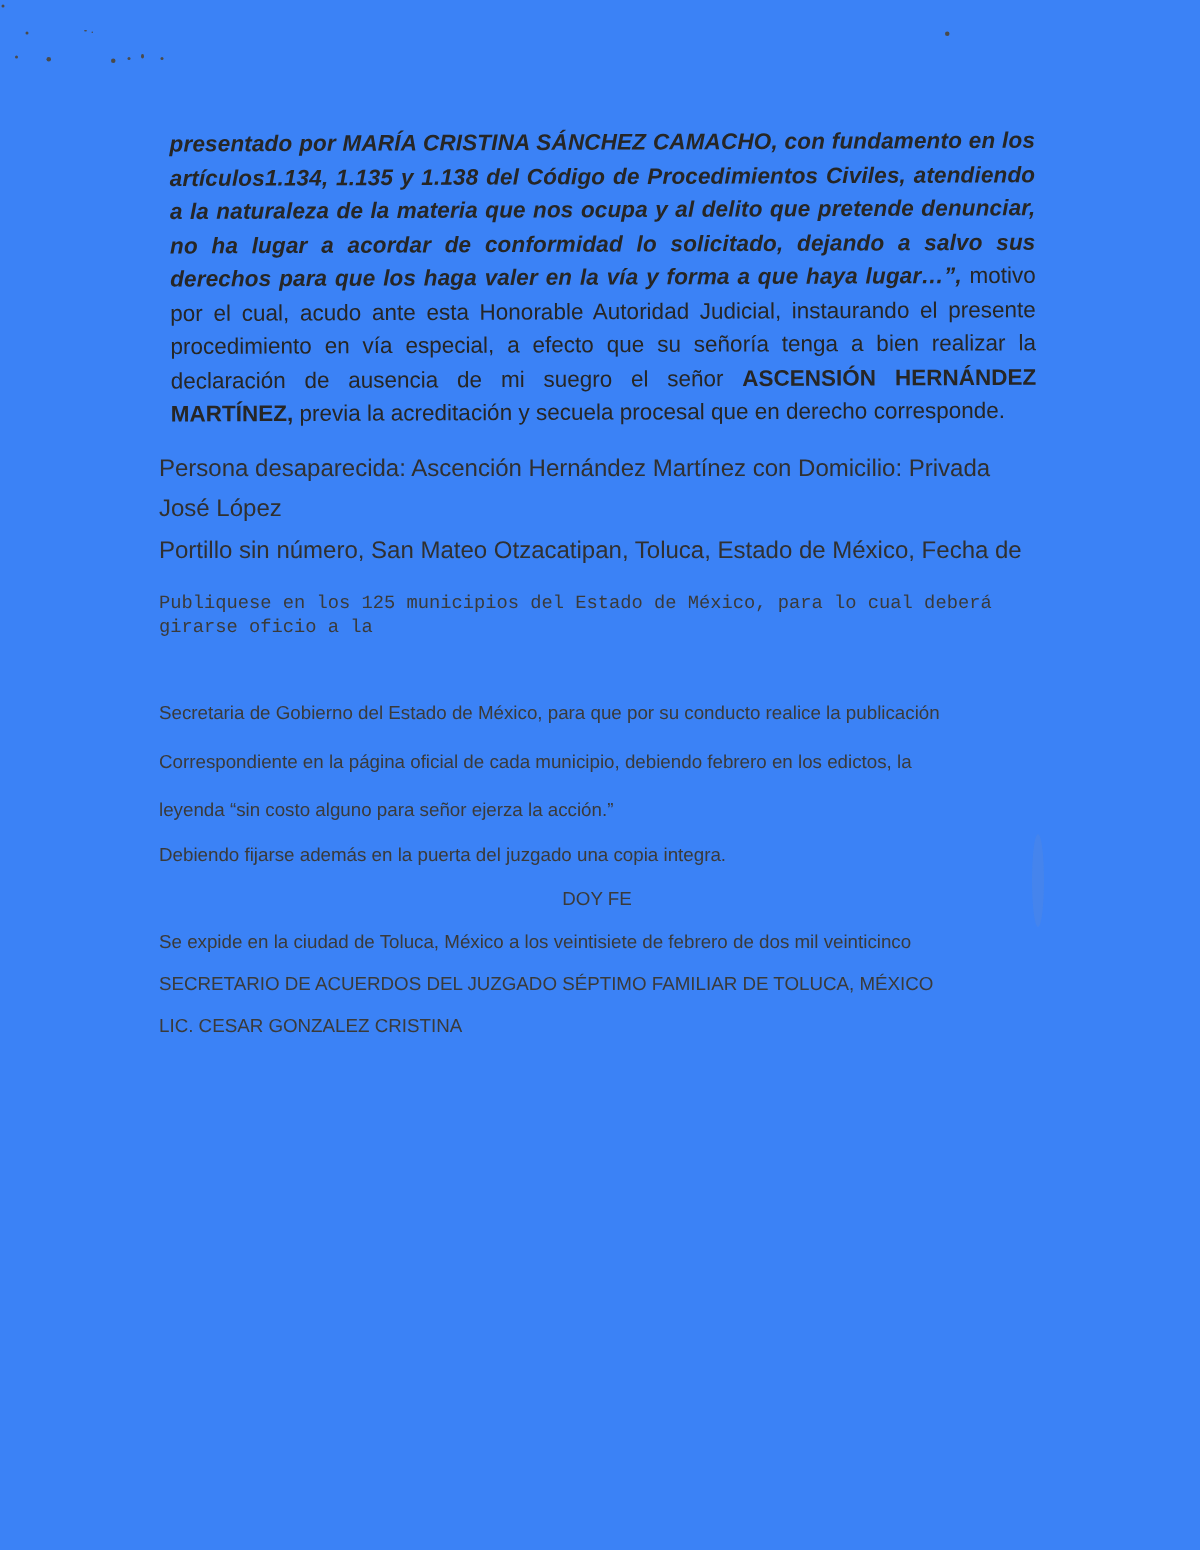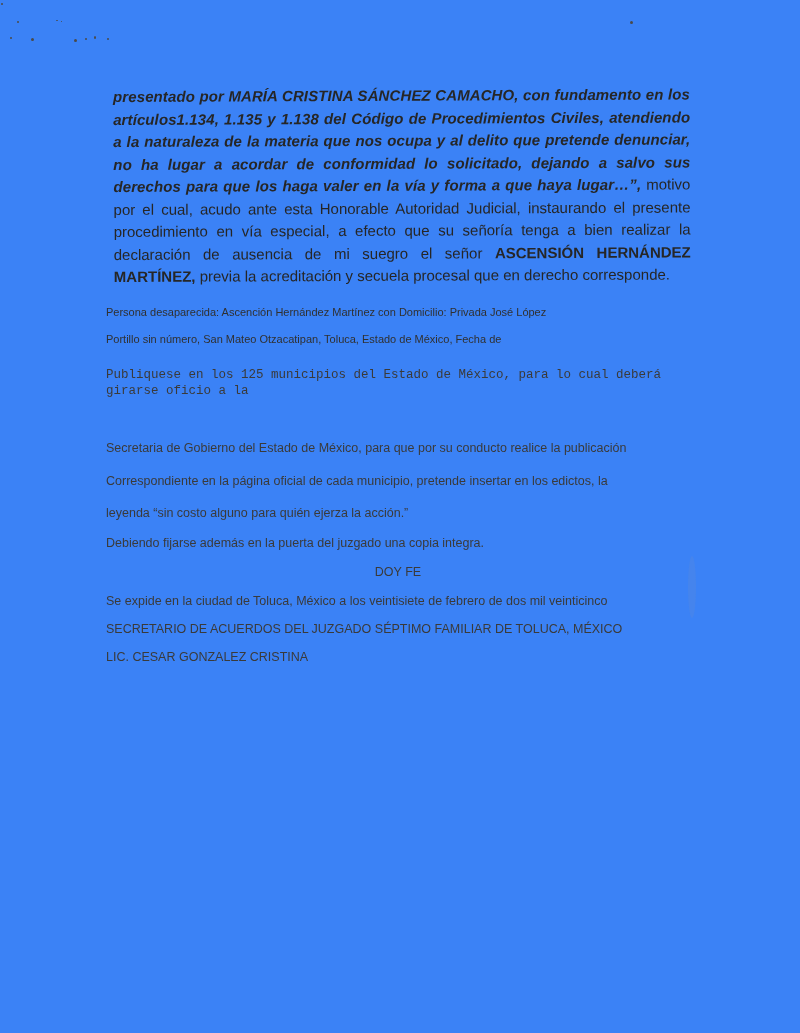--- a/index.html
+++ b/index.html
@@ -22,21 +22,21 @@
     color: #262626;
     transform: rotate(-0.25deg);
     transform-origin: left top;
   }
   .p1 .bi { font-weight: 700; font-style: italic; letter-spacing: 0.1px; }
   .p1 .b  { font-weight: 700; }
 
   
   .p2 {
     margin: 10px 104px 0 106px;
-    font-size: 11px;
+    font-size: 16px;
     line-height: 27.6px;
     color: #303030;
   }
 
   
   .l {
     margin-left: 106px;
     margin-right: 100px;
     font-size: 12.5px;
     line-height: 16px;
@@ -88,22 +88,22 @@
     <p class="p1"><span class="bi">presentado por MARÍA CRISTINA SÁNCHEZ CAMACHO, con fundamento en los artículos1.134, 1.135 y 1.138 del Código de Procedimientos Civiles, atendiendo a la naturaleza de la materia que nos ocupa y al delito que pretende denunciar, no ha lugar a acordar de conformidad lo solicitado, dejando a salvo sus derechos para que los haga valer en la vía y forma a que haya lugar…”,</span><span class="reg"> motivo por el cual, acudo ante esta Honorable Autoridad Judicial, instaurando el presente procedimiento en vía especial, a efecto que su señoría tenga a bien realizar la declaración de ausencia de mi suegro el señor </span><span class="b">ASCENSIÓN HERNÁNDEZ MARTÍNEZ,</span><span class="reg"> previa la acreditación y secuela procesal que en derecho corresponde.</span></p>
 
     <div class="p2">
       <div>Persona desaparecida: Ascención Hernández Martínez con Domicilio: Privada José López</div>
       <div>Portillo sin número, San Mateo Otzacatipan, Toluca, Estado de México, Fecha de</div>
     </div>
 
     <div>
       <div class="l l-publiquese">Publiquese en los 125 municipios del Estado de México, para lo cual deberá girarse oficio a la</div>
       <div class="l l-secretaria">Secretaria de Gobierno del Estado de México, para que por su conducto realice la publicación</div>
-      <div class="l l-correspondiente">Correspondiente en la página oficial de cada municipio, pretende insertar en los edictos, la</div>
-      <div class="l l-leyenda">leyenda “sin costo alguno para quién ejerza la acción.”</div>
+      <div class="l l-correspondiente">Correspondiente en la página oficial de cada municipio, debiendo febrero en los edictos, la</div>
+      <div class="l l-leyenda">leyenda “sin costo alguno para señor ejerza la acción.”</div>
       <div class="l l-debiendo">Debiendo fijarse además en la puerta del juzgado una copia integra.</div>
       <div class="l l-doyfe">DOY FE</div>
       <div class="l l-expide">Se expide en la ciudad de Toluca, México a los veintisiete de febrero de dos mil veinticinco</div>
       <div class="l l-secretario">SECRETARIO DE ACUERDOS DEL JUZGADO SÉPTIMO FAMILIAR DE TOLUCA, MÉXICO</div>
       <div class="l l-lic">LIC. CESAR GONZALEZ CRISTINA</div>
     </div>
 
   </div>
 </div>
 

